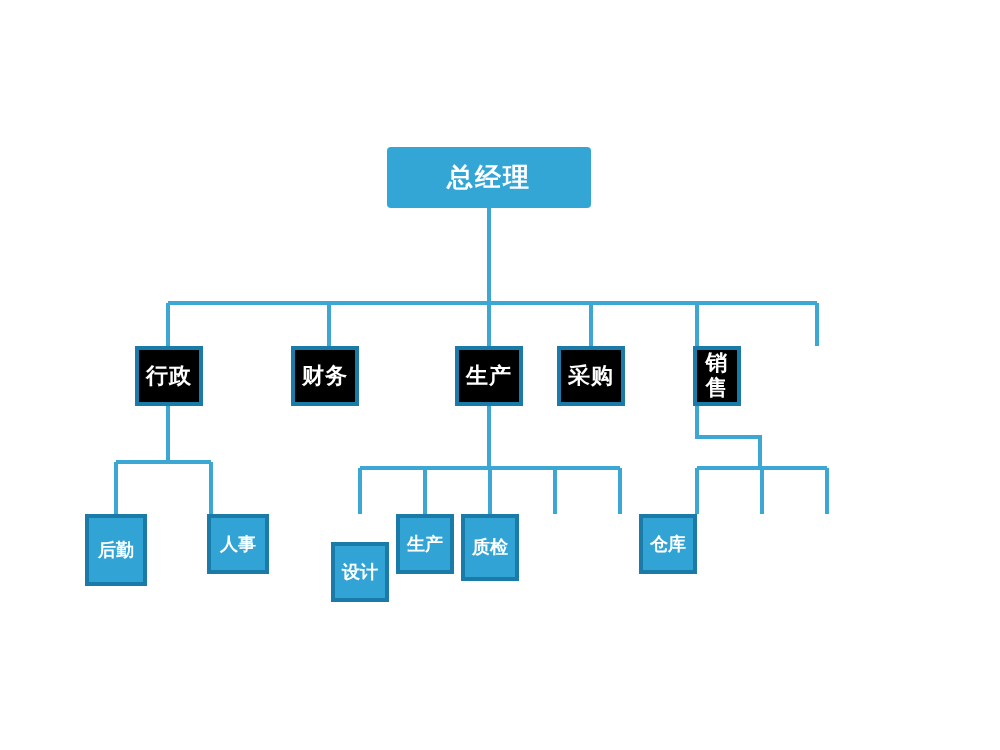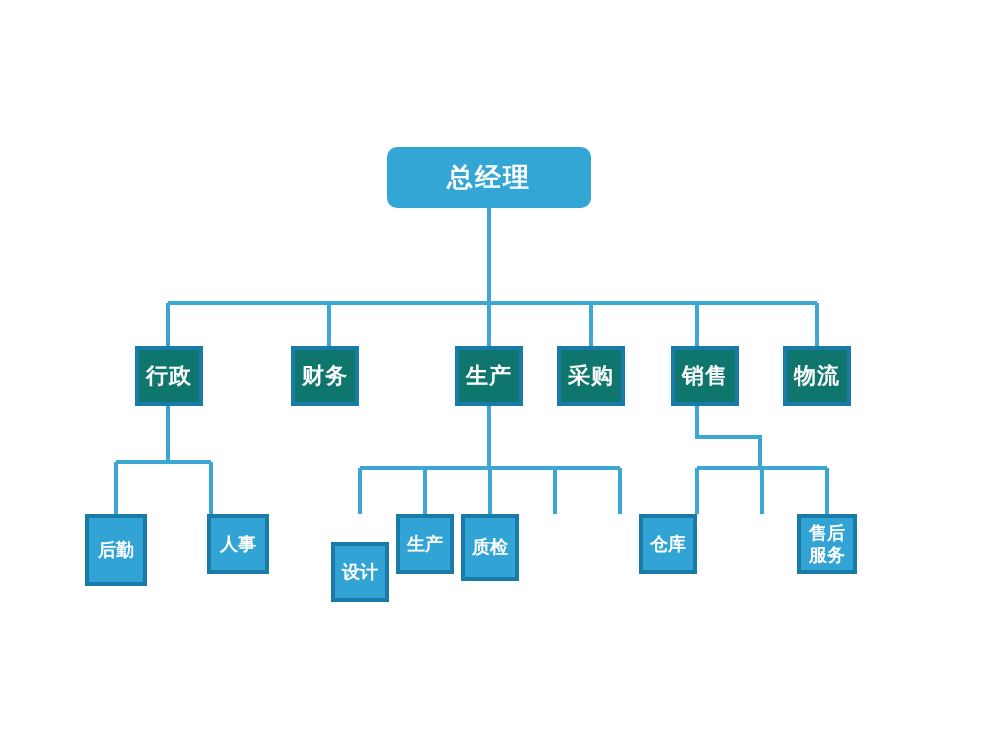--- a/index.html
+++ b/index.html
@@ -30,27 +30,27 @@
     align-items: center;
     justify-content: center;
     text-align: center;
     color: #ffffff;
     line-height: 1.12;
     z-index: 2;
     user-select: none;
   }
   .node-root {
     background: #33a6d5;
-    border-radius: 10px;
+    border-radius: 4px;
     font-size: 26px;
     font-weight: bold;
     letter-spacing: 2px;
   }
   .node-dept {
-    background: #0f766e;
+    background: #000000;
     border: 4px solid #1a7aa8;
     font-size: 22px;
     font-weight: bold;
     letter-spacing: 1px;
   }
   .node-sub {
     background: #31a3d4;
     border: 4px solid #1a7aa8;
     font-size: 18px;
     font-weight: bold;
@@ -120,27 +120,24 @@
   </div>
 
   <div class="node node-dept" style="left:455px; top:346px; width:68px; height:60px;">
     <span class="node-label">生产</span>
   </div>
 
   <div class="node node-dept" style="left:557px; top:346px; width:68px; height:60px;justify-content:center;">
     <span class="node-label">采购</span>
   </div>
 
-  <div class="node node-dept" style="left:671px; top:346px; width:68px; height:60px;">
+  <div class="node node-dept" style="left:693px; top:346px; width:48px; height:60px;">
     <span class="node-label">销售</span>
   </div>
 
-  <div class="node node-dept" style="left:783px; top:346px; width:68px; height:60px;">
-    <span class="node-label">物流</span>
-  </div>
 
   <div class="node node-sub" style="left:85px; top:514px; width:62px; height:72px;">
     <span class="node-label">后勤</span>
   </div>
 
   <div class="node node-sub" style="left:180px; top:514px; width:62px; height:60px;margin-left:27px;">
     <span class="node-label">人事</span>
   </div>
 
   <div class="node node-sub" style="left:331px; top:514px; width:58px; height:60px;margin-top:28px;">
@@ -155,18 +152,14 @@
     <span class="node-label">质检</span>
   </div>
 
 
   <div class="node node-sub" style="left:591px; top:514px; width:58px; height:60px;margin-left:48px;">
     <span class="node-label">仓库</span>
   </div>
 
 
 
-  <div class="node node-sub-2line" style="left:797px; top:514px; width:60px; height:60px;">
-    <span class="node-label">售后
-服务</span>
-  </div>
 
 </div>
 
 </body></html>

